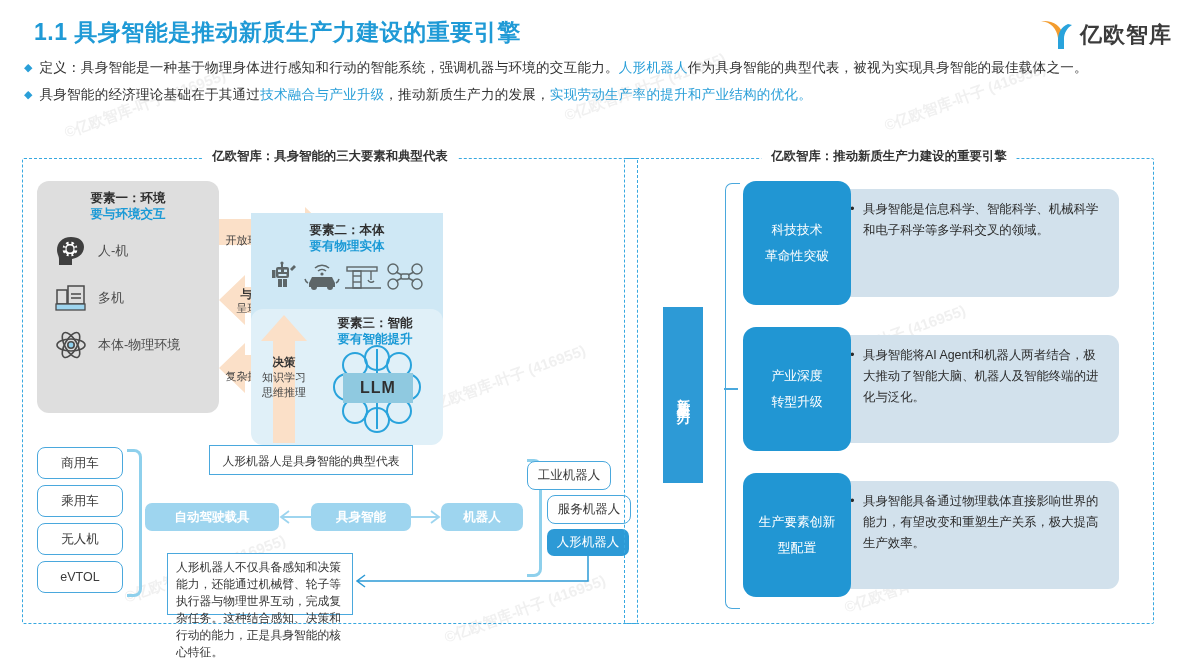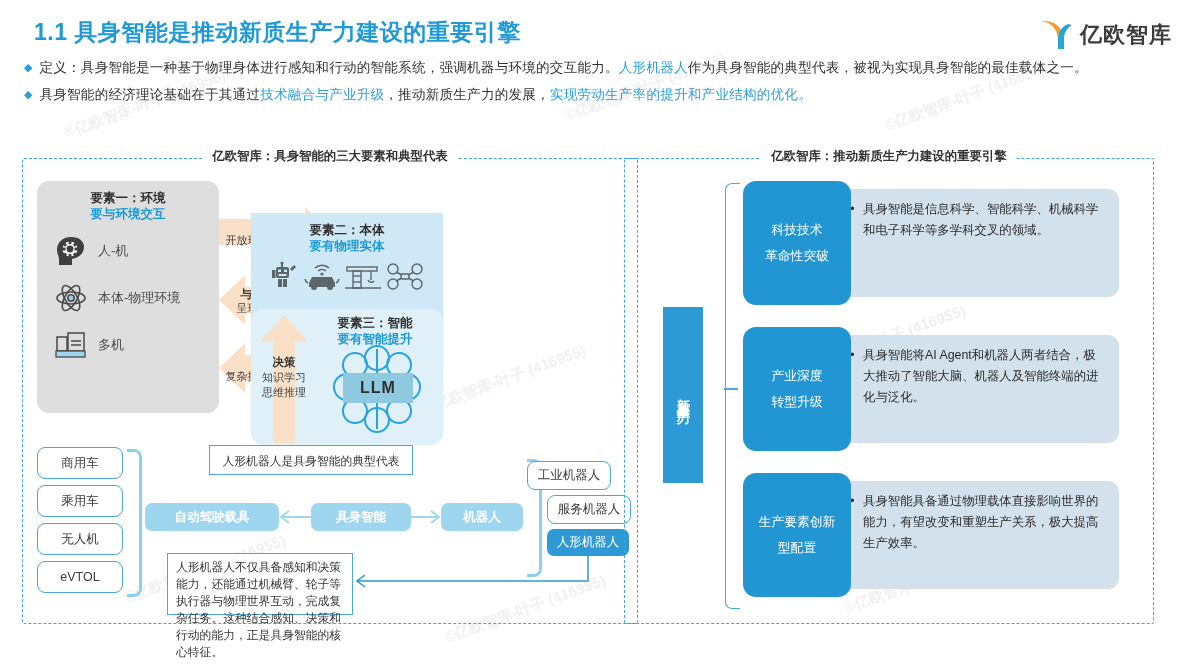--- a/index.html
+++ b/index.html
@@ -191,45 +191,45 @@
               <rect x="9.3" y="17.9" width="2.8" height="4" transform="rotate(45 10.7 19.9)"></rect>
             </g>
           </svg>
         </span>
         <span class="lbl">人-机</span>
       </div>
 
       <div class="env-row">
         <span class="ico">
           <svg width="34" height="32" viewBox="0 0 34 32">
-            <g fill="none" stroke="#4a4a4a" stroke-width="1.6">
-              <ellipse cx="17" cy="16" rx="14" ry="6"></ellipse>
-              <ellipse cx="17" cy="16" rx="14" ry="6" transform="rotate(60 17 16)"></ellipse>
-              <ellipse cx="17" cy="16" rx="14" ry="6" transform="rotate(120 17 16)"></ellipse>
-            </g>
-            <circle cx="17" cy="16" r="4" fill="#4a4a4a"></circle>
-            <circle cx="17" cy="16" r="2.4" fill="#8fd0ee"></circle>
-          </svg>
-        </span>
-        <span class="lbl">本体-物理环境</span>
-      </div>
-
-      <div class="env-row">
-        <span class="ico">
-          <svg width="34" height="32" viewBox="0 0 34 32">
             <g fill="none" stroke="#4a4a4a" stroke-width="1.5">
               <rect x="3" y="8" width="10" height="14"></rect>
               <rect x="14" y="4" width="16" height="18"></rect>
               <line x1="17" y1="12" x2="27" y2="12"></line>
                 <line x1="17" y1="16" x2="27" y2="16"></line>
             </g>
             <rect x="2" y="22" width="29" height="6" fill="#9ed5ef" stroke="#4a4a4a" stroke-width="1.3"></rect>
           </svg>
         </span>
         <span class="lbl">多机</span>
+      </div>
+
+      <div class="env-row">
+        <span class="ico">
+          <svg width="34" height="32" viewBox="0 0 34 32">
+            <g fill="none" stroke="#4a4a4a" stroke-width="1.6">
+              <ellipse cx="17" cy="16" rx="14" ry="6"></ellipse>
+              <ellipse cx="17" cy="16" rx="14" ry="6" transform="rotate(60 17 16)"></ellipse>
+              <ellipse cx="17" cy="16" rx="14" ry="6" transform="rotate(120 17 16)"></ellipse>
+            </g>
+            <circle cx="17" cy="16" r="4" fill="#4a4a4a"></circle>
+            <circle cx="17" cy="16" r="2.4" fill="#8fd0ee"></circle>
+          </svg>
+        </span>
+        <span class="lbl">本体-物理环境</span>
       </div>
     </div>
 
     <div class="arw" style="left:196px;top:48px;width:112px;height:50px;">
       <svg width="112" height="50" viewBox="0 0 112 50">
         <path d="M0 12 L86 12 L86 0 L112 25 L86 50 L86 38 L0 38 Z" fill="#fbe0c8"></path>
       </svg>
       <div class="txt" style="top:11px;"><span class="t1">感知：</span></div>
       <div class="txt" style="top:25px;"><span class="t2">开放环境，感知能力</span></div>
     </div>

